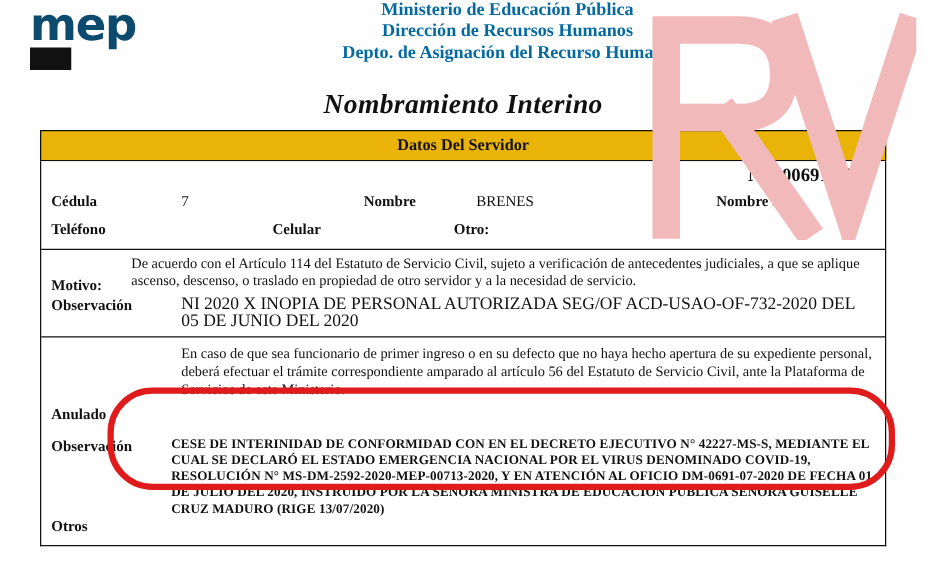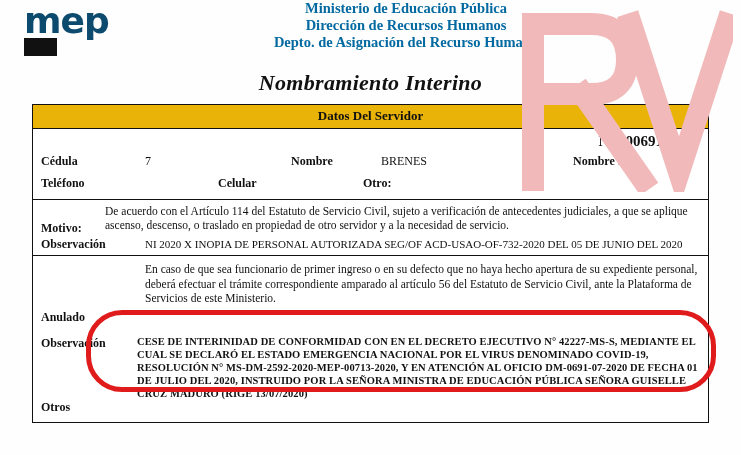--- a/index.html
+++ b/index.html
@@ -167,21 +167,21 @@
   .r-dir .distval { position:absolute; left:548px; top:2px; }
 
   .hr-thin { border-top: 1px solid #111; height:0; }
 
   .r-motivo { position: relative; padding: 4px 8px 2px 8px; min-height: 30px; }
   .r-motivo .lbl { position:absolute; left:8px; top:4px;margin-top:17px; }
   .r-motivo .txt { margin-left: 64px; font-size: 11.5px; line-height: 14px; }
 
   .r-obs1 { position: relative; padding: 1px 8px 4px 8px; }
   .r-obs1 .lbl { position:absolute; left:8px; top:1px; }
-  .r-obs1 .txt { margin-left: 104px; font-size: 11px; line-height: 14px; }
+  .r-obs1 .txt { margin-left: 104px; font-size: 14px; line-height: 14px; }
 
   .r-ingreso { padding: 6px 8px 4px 112px; font-size: 11.5px; line-height: 14.5px; }
 
   .r-anulado { position: relative; height: 17px; }
   .r-anulado .lbl { position:absolute; left:8px; top:0px; }
 
   .r-obs2 { position: relative; min-height: 66px; }
   .r-obs2 .lbl { position:absolute; left:8px; top:4px; font-weight:bold; font-size:12px; }
   .r-obs2 .txt {
     margin-left: 104px;

